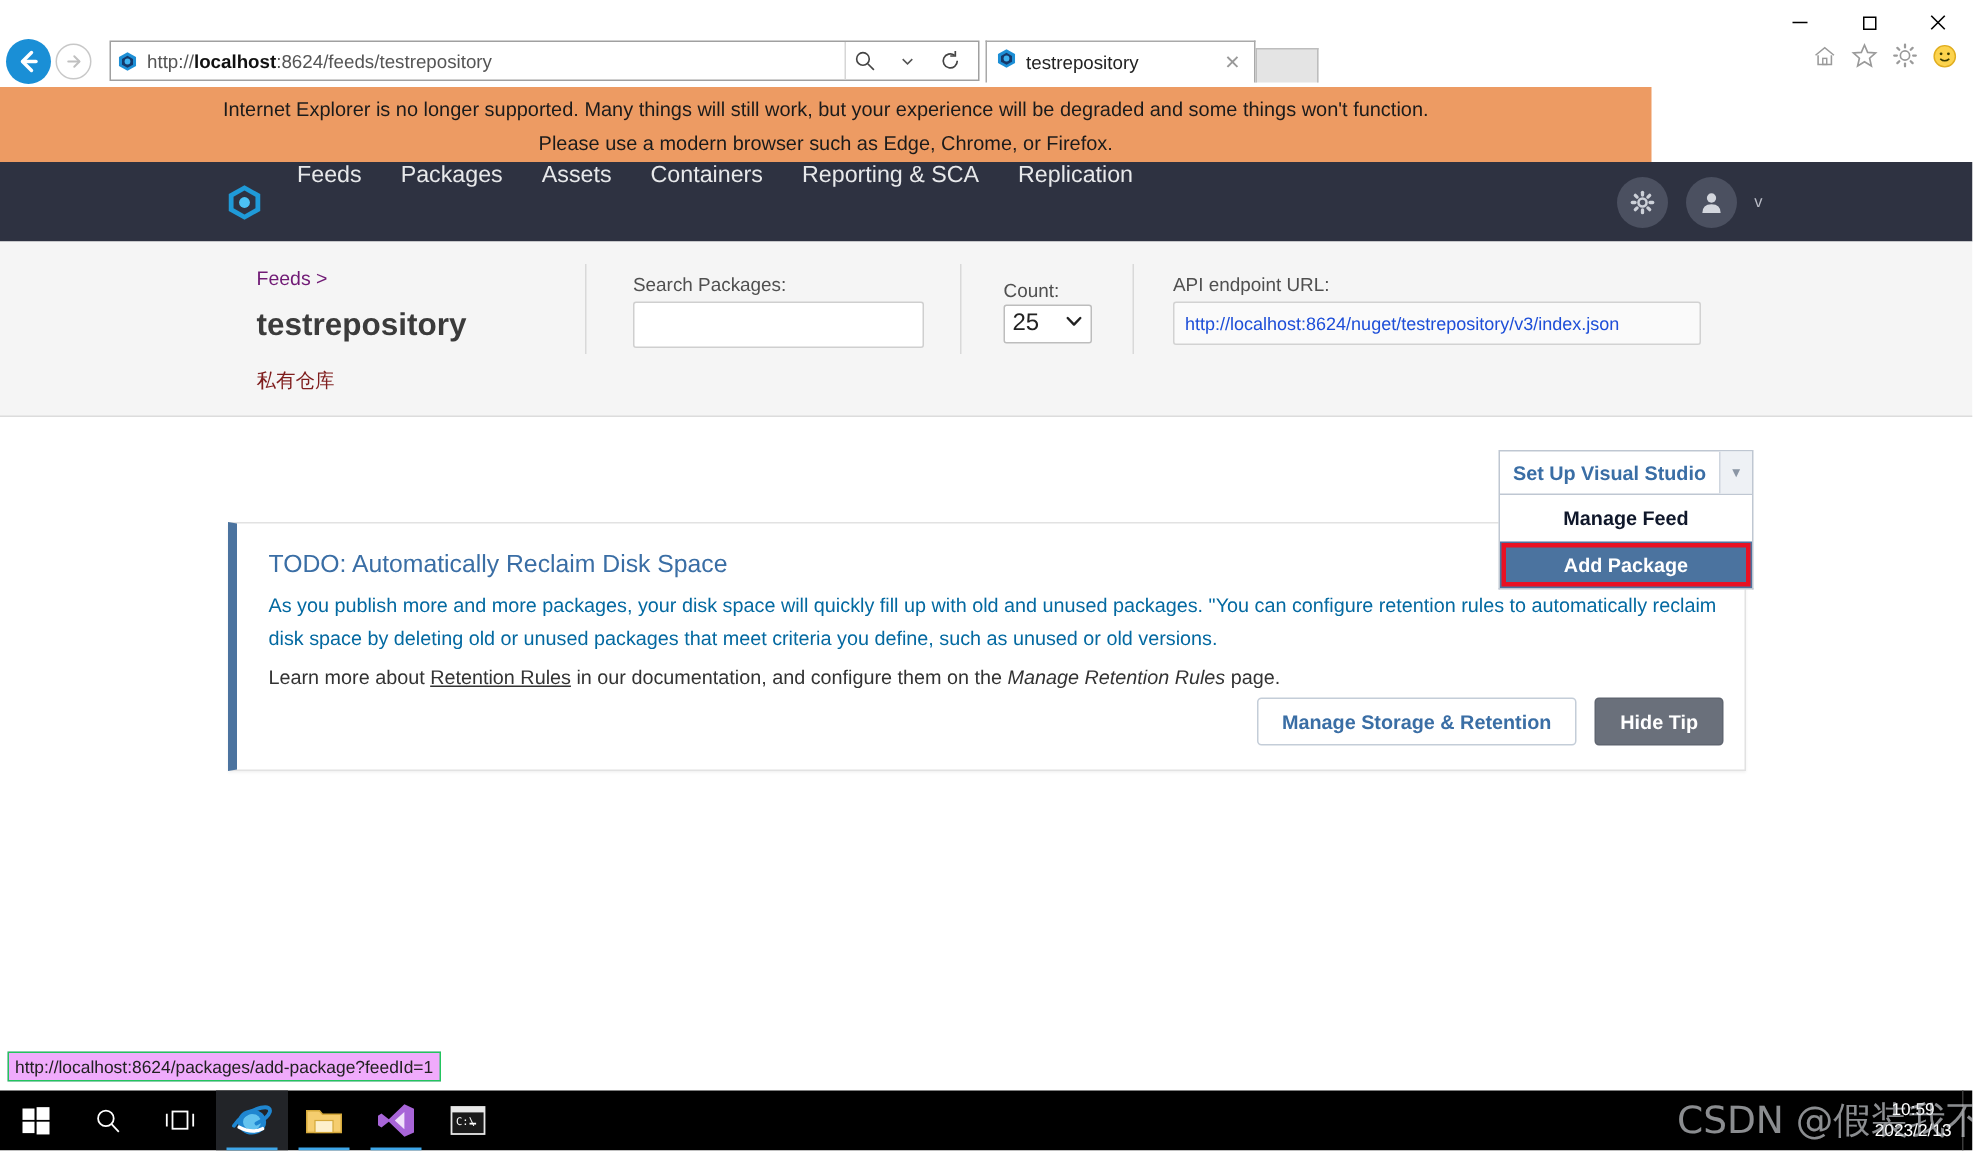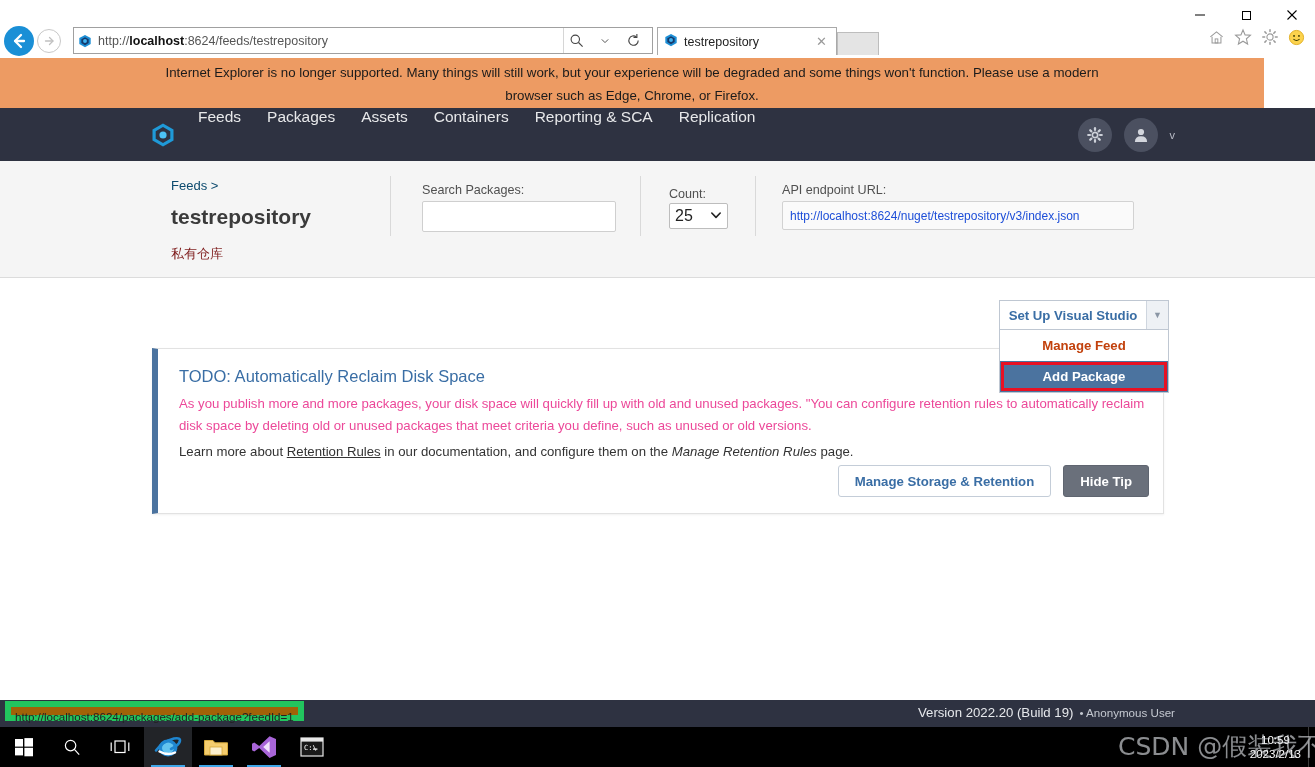--- a/index.html
+++ b/index.html
@@ -62,21 +62,21 @@
     width: 42px; height: 23px; background: #e4e4e4; border: 1px solid #bdbdbd; border-bottom: none;
   }
 
   .ie-right-icons {
     position: absolute; right: 10px; top: 28px; display: flex; align-items: center; gap: 9px;
   }
   .ie-right-icons .ico { color: #9a9a9a; display: flex; align-items: center; }
 
   
   .ie-banner {
-    position: absolute; left: 0; top: 58px; width: 1264px; height: 50px;
+    position: absolute; left: 0; top: 58px; width: 1101px; height: 50px;
     background: #ed9b63; color: #1b1b1b; font-size: 13.3px; line-height: 23px;
     text-align: center; padding: 3px 140px 0 140px;
   }
 
   
   .appnav {
     position: absolute; left: 0; top: 108px; width: 1315px; height: 53px;
     background: #2e3241;
   }
   .logo { position: absolute; left: 150px; top: 122px; width: 26px; height: 26px; }
@@ -96,21 +96,21 @@
     display: flex; align-items: center; justify-content: center; color: #c7cad2;
   }
   .caret-small { color: #b9bcc6; font-size: 11px; }
 
   
   .feedhdr {
     position: absolute; left: 0; top: 161px; width: 1315px; height: 117px;
     background: #f5f5f5; border-bottom: 1px solid #dcdcdc;
   }
   .bc { position: absolute; left: 171px; top: 178px; font-size: 13px; color: #9b9b9b; }
-  .bc a { color: #0c4a6e; text-decoration: none; }
+  .bc a { color: #701a75; text-decoration: none; }
   .feedtitle {
     position: absolute; left: 171px; top: 205px; font-size: 21px; font-weight: bold; color: #3b3b3b;
   }
   .feeddesc { position: absolute; left: 171px; top: 245px; font-size: 13px; color: #7f1d1d; }
 
   .divider { position: absolute; width: 1px; background: #d9d9d9; }
   .d1 { left: 390px; top: 176px; height: 60px; }
   .d2 { left: 640px; top: 176px; height: 60px; }
   .d3 { left: 755px; top: 176px; height: 60px; }
 
@@ -151,36 +151,36 @@
     flex: 1; display: flex; align-items: center; justify-content: center;
     font-size: 13.2px; font-weight: bold; color: #3a6ea5; white-space: nowrap;
   }
   .dd-head-caret {
     width: 22px; border-left: 1px solid #cfd6df; background: #eef1f5;
     display: flex; align-items: center; justify-content: center; color: #8b96a5; font-size: 9px;
   }
   .dd-menu { border: 1px solid #bfc7d2; border-top: none; background: #fff; }
   .dd-item {
     height: 31px; display: flex; align-items: center; justify-content: center;
-    font-size: 13.2px; font-weight: bold; color: #c2410c; white-space: nowrap;
+    font-size: 13.2px; font-weight: bold; color: #0f172a; white-space: nowrap;
   }
   .dd-item.active { background: #4b739f; color: #fff; }
   .hl-box {
     position: absolute; left: 1; top: 62px; left: 2px; width: 166px; height: 29px;
     border: 3px solid #e81123; pointer-events: none; z-index: 30;
   }
 
   
   .tip-card {
     position: absolute; left: 152px; top: 348px; width: 1012px; height: 166px;
     background: #fff; border: 1px solid #e2e2e2; border-left: 6px solid #4b739f;
     box-shadow: 0 1px 2px rgba(0,0,0,.06);
   }
   .tip-title { position: absolute; left: 21px; top: 18px; font-size: 16.5px; color: #3a6ea5; }
-  .tip-p1 { position: absolute; left: 21px; top: 44px; width: 975px; font-size: 13.2px; color: #ec4899; line-height: 22px; }
+  .tip-p1 { position: absolute; left: 21px; top: 44px; width: 975px; font-size: 13.2px; color: #0369a1; line-height: 22px; }
   .tip-p2 { position: absolute; left: 21px; top: 92px; width: 975px; font-size: 13.2px; color: #333; line-height: 22px; }
   .tip-p2 u { text-decoration: underline; }
   .tip-p2 i { font-style: italic; }
   .tip-actions { position: absolute; right: 14px; top: 116px; display: flex; gap: 12px; align-items: center; }
   .btn-outline {
     height: 32px; padding: 0 16px; border: 1px solid #c4cdd8; background: #fff; border-radius: 3px;
     color: #3a6ea5; font-size: 13.2px; font-weight: bold; display: flex; align-items: center;
     font-family: "Liberation Sans", sans-serif;
   }
   .btn-grey {
@@ -195,21 +195,21 @@
     background: #2e3241; color: #cfd2d8; font-size: 12.2px;
   }
   .footer-left { position: absolute; left: 150px; top: 6px; }
   .footer-right { position: absolute; right: 140px; top: 5px; display: flex; align-items: baseline; gap: 6px; }
   .fr-version { font-size: 13.2px; color: #e6e8ec; }
   .fr-user { font-size: 11.6px; color: #c4c8d0; }
 
   
   .status-tip {
     position: absolute; left: 5px; top: 701px; height: 20px;
-    background: #a16207; border: 6px solid #22c55e; padding: 1px 4px;
+    background: #f0abfc; border: 1px solid #22c55e; padding: 1px 4px;
     font-size: 11.6px; color: #222; line-height: 17px; z-index: 40; white-space: nowrap;
   }
 
   
   .taskbar {
     position: absolute; left: 0; top: 727px; width: 1315px; height: 40px; background: #000;
   }
   .tb-items { position: absolute; left: 0; top: 0; height: 40px; display: flex; align-items: center; }
   .tb-item {
     width: 48px; height: 40px; display: flex; align-items: center; justify-content: center; position: relative;
@@ -438,27 +438,20 @@
       <span class="dd-head-label">Set Up Visual Studio</span>
       <span class="dd-head-caret">▼</span>
     </div>
     <div class="dd-menu">
       <div class="dd-item">Manage Feed</div>
       <div class="dd-item active">Add Package</div>
     </div>
     <div class="hl-box"></div>
   </div>
 
-  <div class="app-footer">
-    <span class="footer-left">do, LLC</span>
-    <span class="footer-right">
-      <span class="fr-version">Version 2022.20 (Build 19)</span>
-      <span class="fr-user">• Anonymous User</span>
-    </span>
-  </div>
 
   <div class="status-tip">http://localhost:8624/packages/add-package?feedId=1</div>
 
   <div class="taskbar">
     <div class="tb-items">
       <div class="tb-item">
         <svg width="20" height="20" viewBox="0 0 20 20">
             <rect x="1" y="2" width="8" height="7.6" fill="#fff"></rect>
             <rect x="10.4" y="1.1" width="8.6" height="8.5" fill="#fff"></rect>
             <rect x="1" y="10.8" width="8" height="7.6" fill="#fff"></rect>

